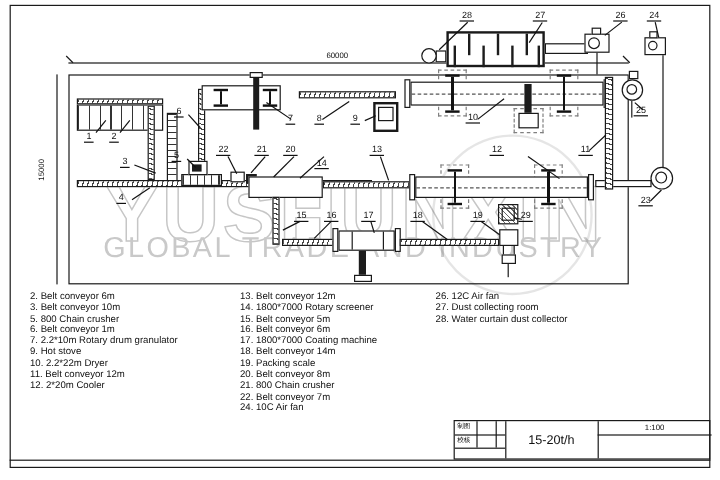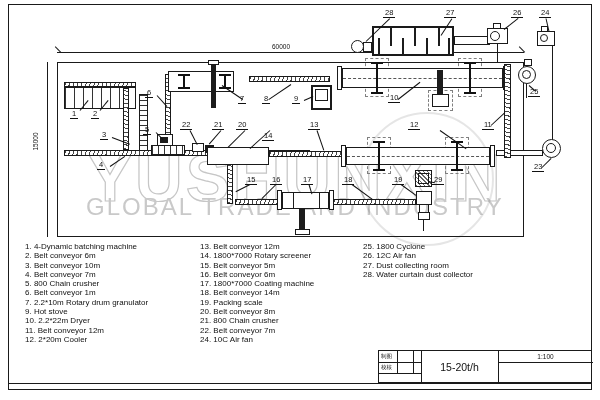--- a/index.html
+++ b/index.html
@@ -195,24 +195,22 @@
 <div class="lbl" style="left:180px;top:121px">22</div>
 <div class="lbl" style="left:532px;top:163px">23</div>
 <div class="lbl" style="left:539px;top:9px">24</div>
 <div class="lbl" style="left:528px;top:88px">25</div>
 <div class="lbl" style="left:511px;top:9px">26</div>
 <div class="lbl" style="left:444px;top:9px">27</div>
 <div class="lbl" style="left:383px;top:9px">28</div>
 <div class="lbl" style="left:432px;top:176px">29</div>
 
 <div class="plc" style="left:25px">
-  <div class="pl">1. 4-Dynamic batching machine</div>
   <div class="pl">2. Belt conveyor 6m</div>
   <div class="pl">3. Belt conveyor 10m</div>
-  <div class="pl">4. Belt conveyor 7m</div>
   <div class="pl">5. 800 Chain crusher</div>
   <div class="pl">6. Belt conveyor 1m</div>
   <div class="pl">7. 2.2*10m Rotary drum granulator</div>
   <div class="pl">9. Hot stove</div>
   <div class="pl">10. 2.2*22m Dryer</div>
   <div class="pl">11. Belt conveyor 12m</div>
   <div class="pl">12. 2*20m Cooler</div>
 </div>
 <div class="plc" style="left:200px">
   <div class="pl">13. Belt conveyor 12m</div>
@@ -221,21 +219,20 @@
   <div class="pl">16. Belt conveyor 6m</div>
   <div class="pl">17. 1800*7000 Coating machine</div>
   <div class="pl">18. Belt conveyor 14m</div>
   <div class="pl">19. Packing scale</div>
   <div class="pl">20. Belt conveyor 8m</div>
   <div class="pl">21. 800 Chain crusher</div>
   <div class="pl">22. Belt conveyor 7m</div>
   <div class="pl">24. 10C Air fan</div>
 </div>
 <div class="plc" style="left:363px">
-  <div class="pl">25. 1800 Cyclone</div>
   <div class="pl">26. 12C Air fan</div>
   <div class="pl">27. Dust collecting room</div>
   <div class="pl">28. Water curtain dust collector</div>
 </div>
 
 <div class="bx" style="left:378px;top:350px;width:214px;height:33px;background:transparent;z-index:3">
   <div class="ln" style="left:18px;top:0;width:1px;height:22px"></div>
   <div class="ln" style="left:34px;top:0;width:1px;height:22px"></div>
   <div class="ln" style="left:42px;top:0;width:1px;height:31px"></div>
   <div class="ln" style="left:119px;top:0;width:1px;height:31px"></div>

